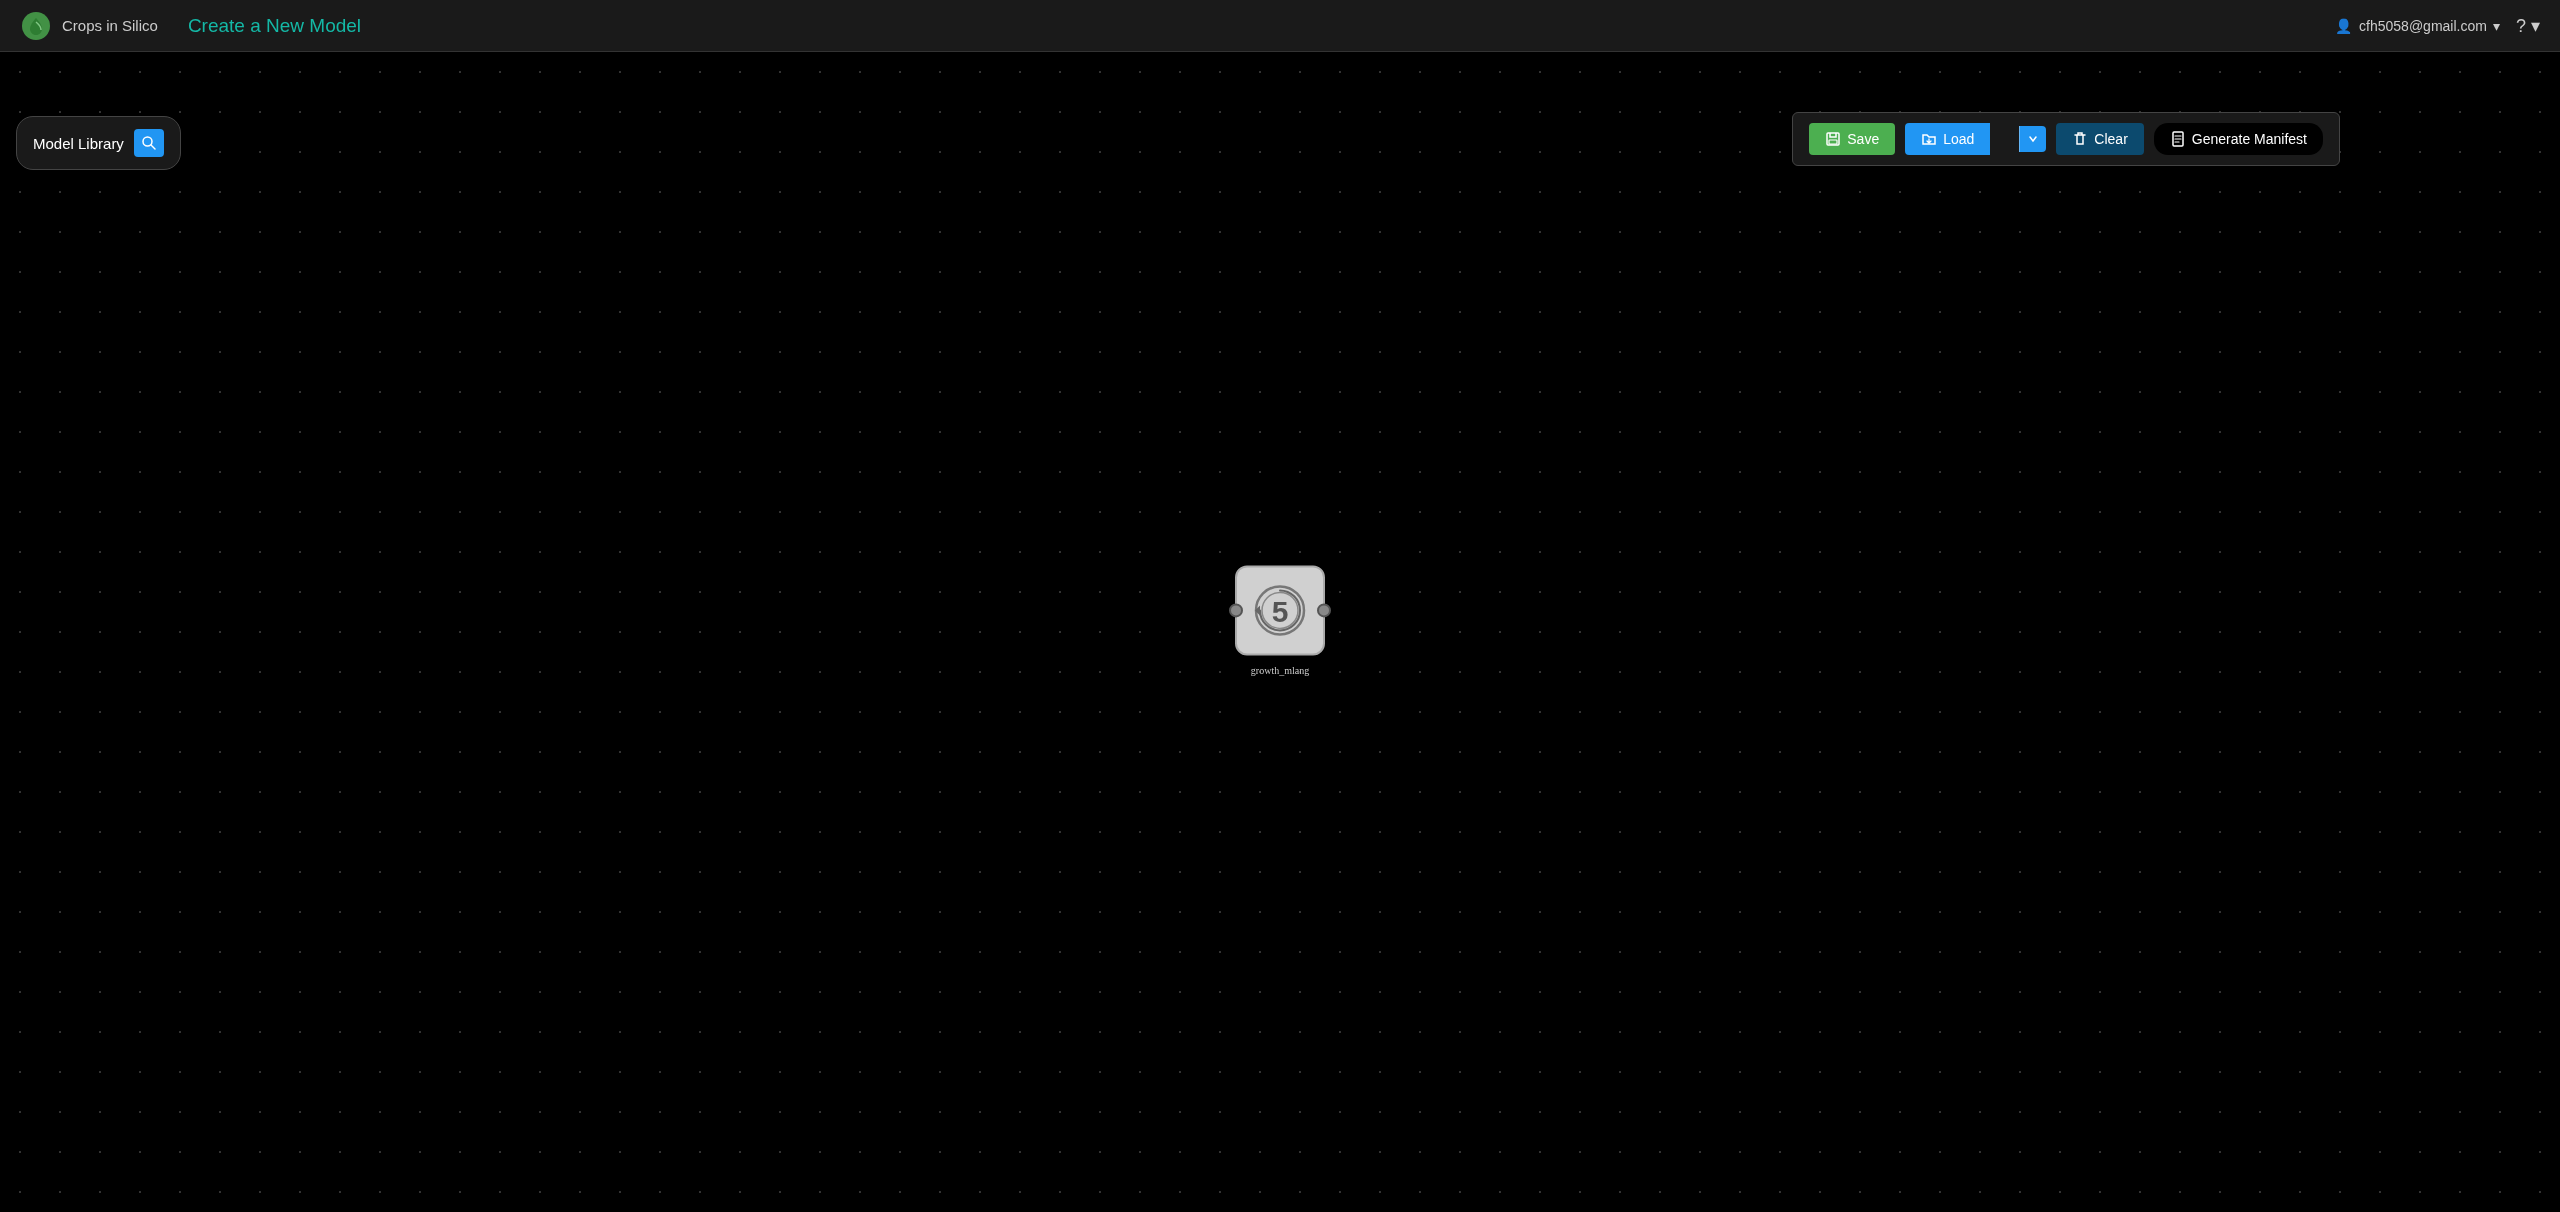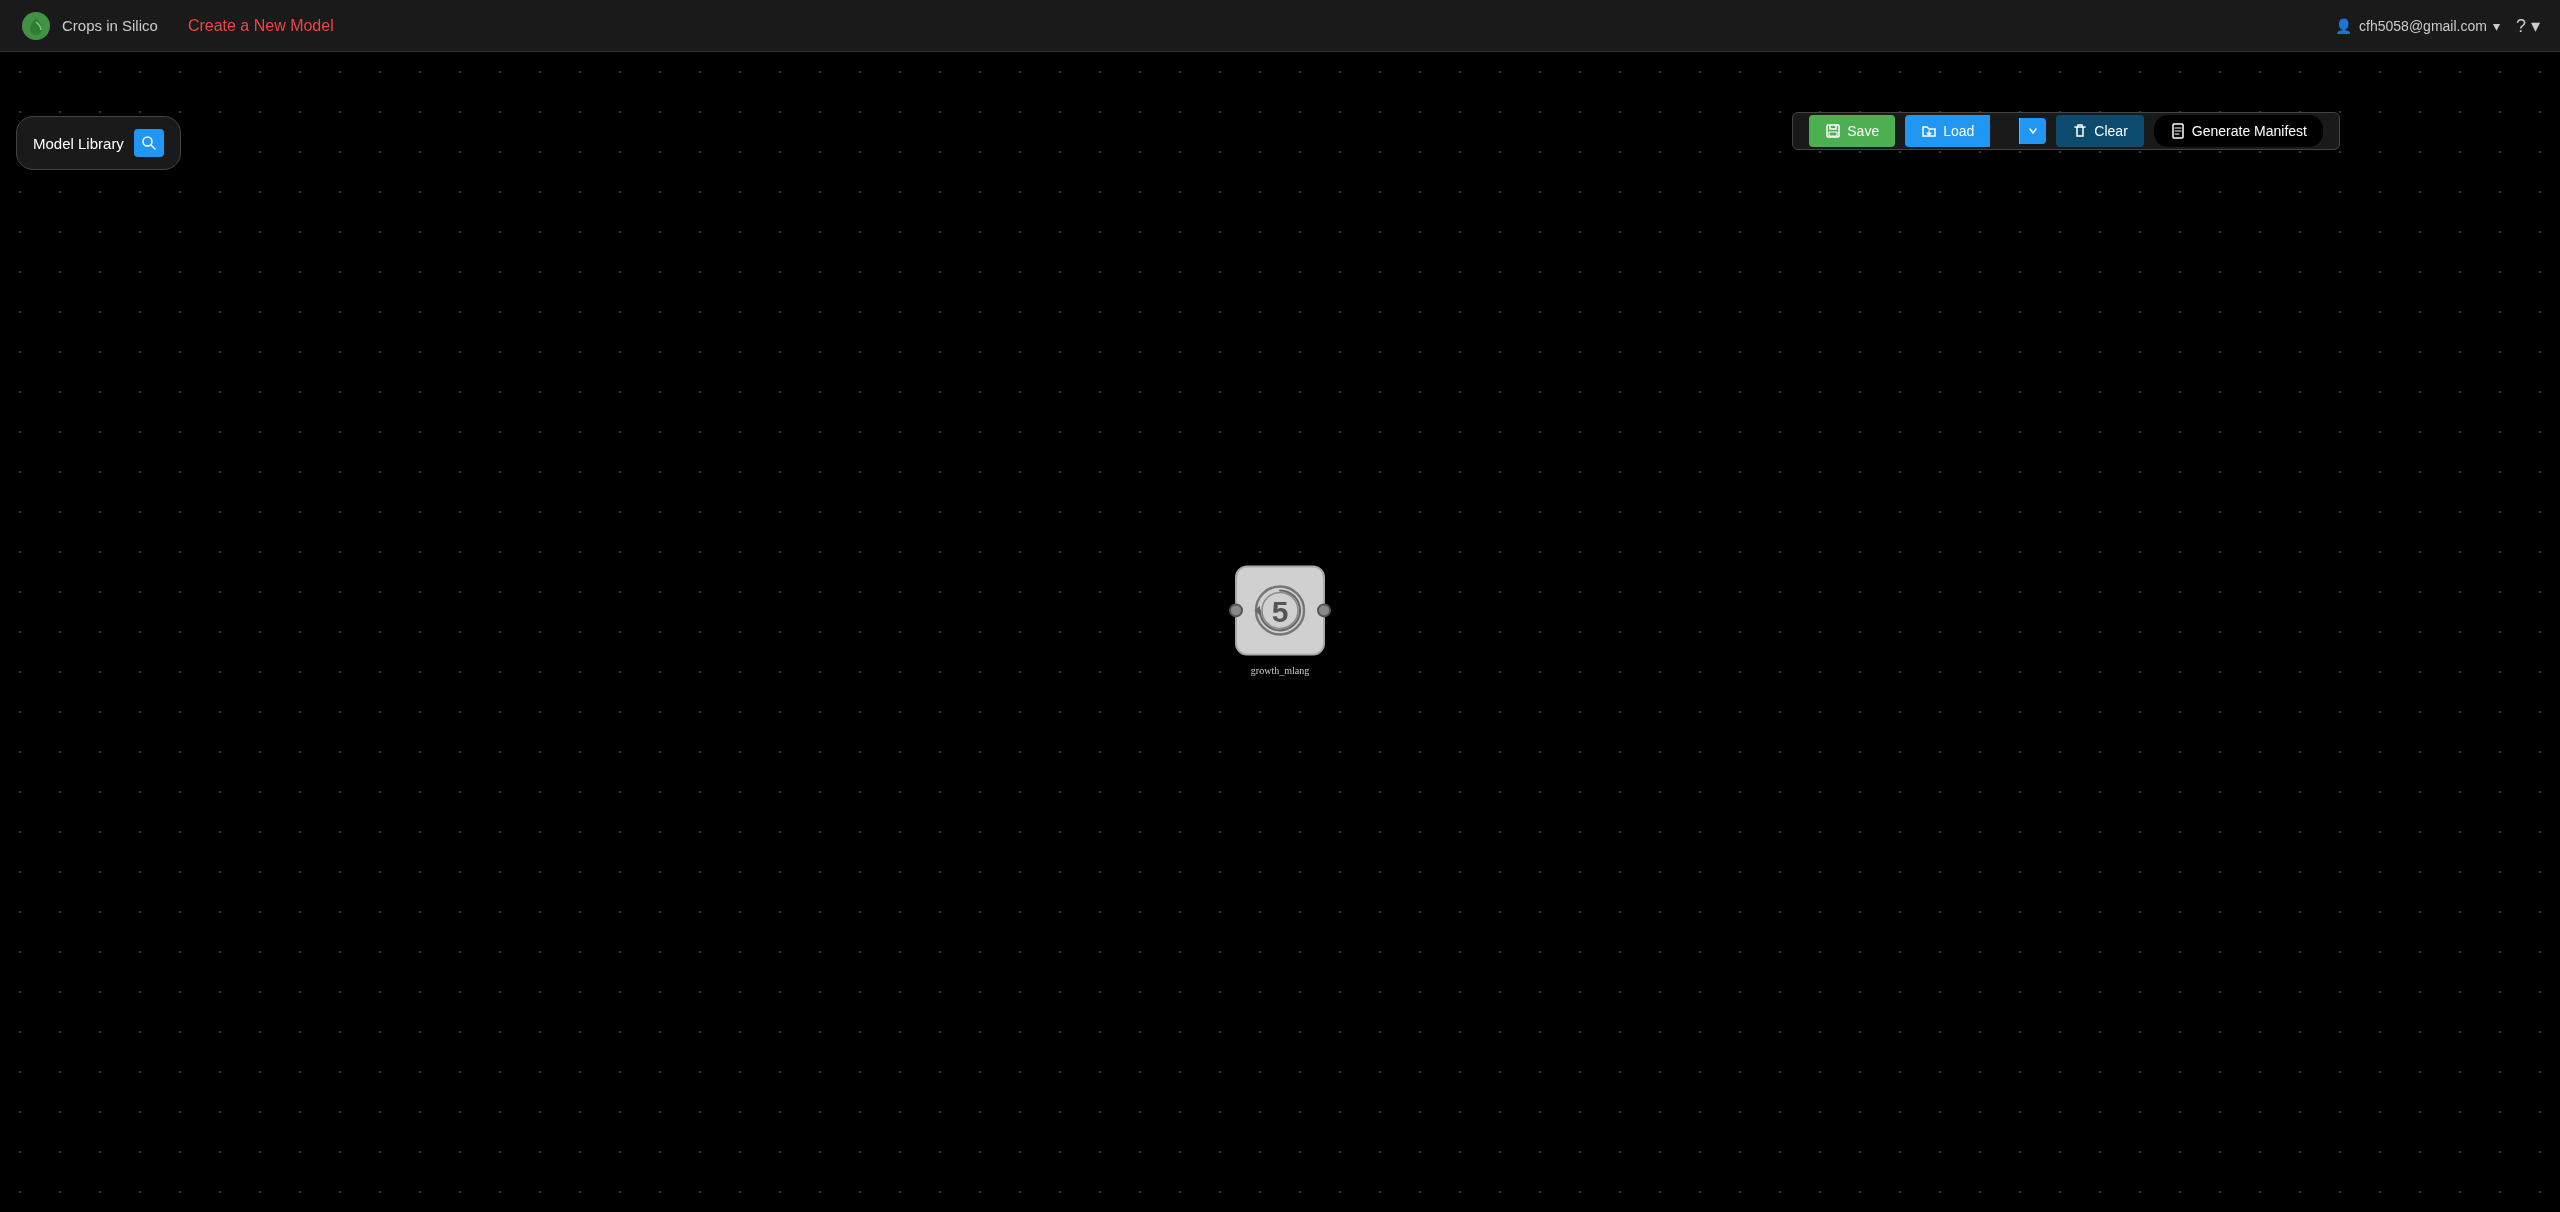--- a/index.html
+++ b/index.html
@@ -35,22 +35,22 @@
     }
 
     .nav-app-name {
       color: #ccc;
       font-size: 15px;
       font-weight: 500;
       margin-right: 30px;
     }
 
     .nav-page-title {
-      color: #ef4444;
-      font-size: 16px;
+      color: #14b8a6;
+      font-size: 19px;
       font-weight: 400;
     }
 
     .nav-right {
       margin-left: auto;
       display: flex;
       align-items: center;
       gap: 16px;
     }
 
@@ -117,21 +117,21 @@
     }
 
     
     .toolbar-panel {
       position: absolute;
       top: 60px;
       right: 220px;
       background: #1a1a1a;
       border: 1px solid #444;
       border-radius: 6px;
-      padding: 2px 16px;
+      padding: 10px 16px;
       display: flex;
       align-items: center;
       gap: 10px;
       z-index: 50;
       justify-content: flex-end;
     }
 
     .btn {
       display: flex;
       align-items: center;

